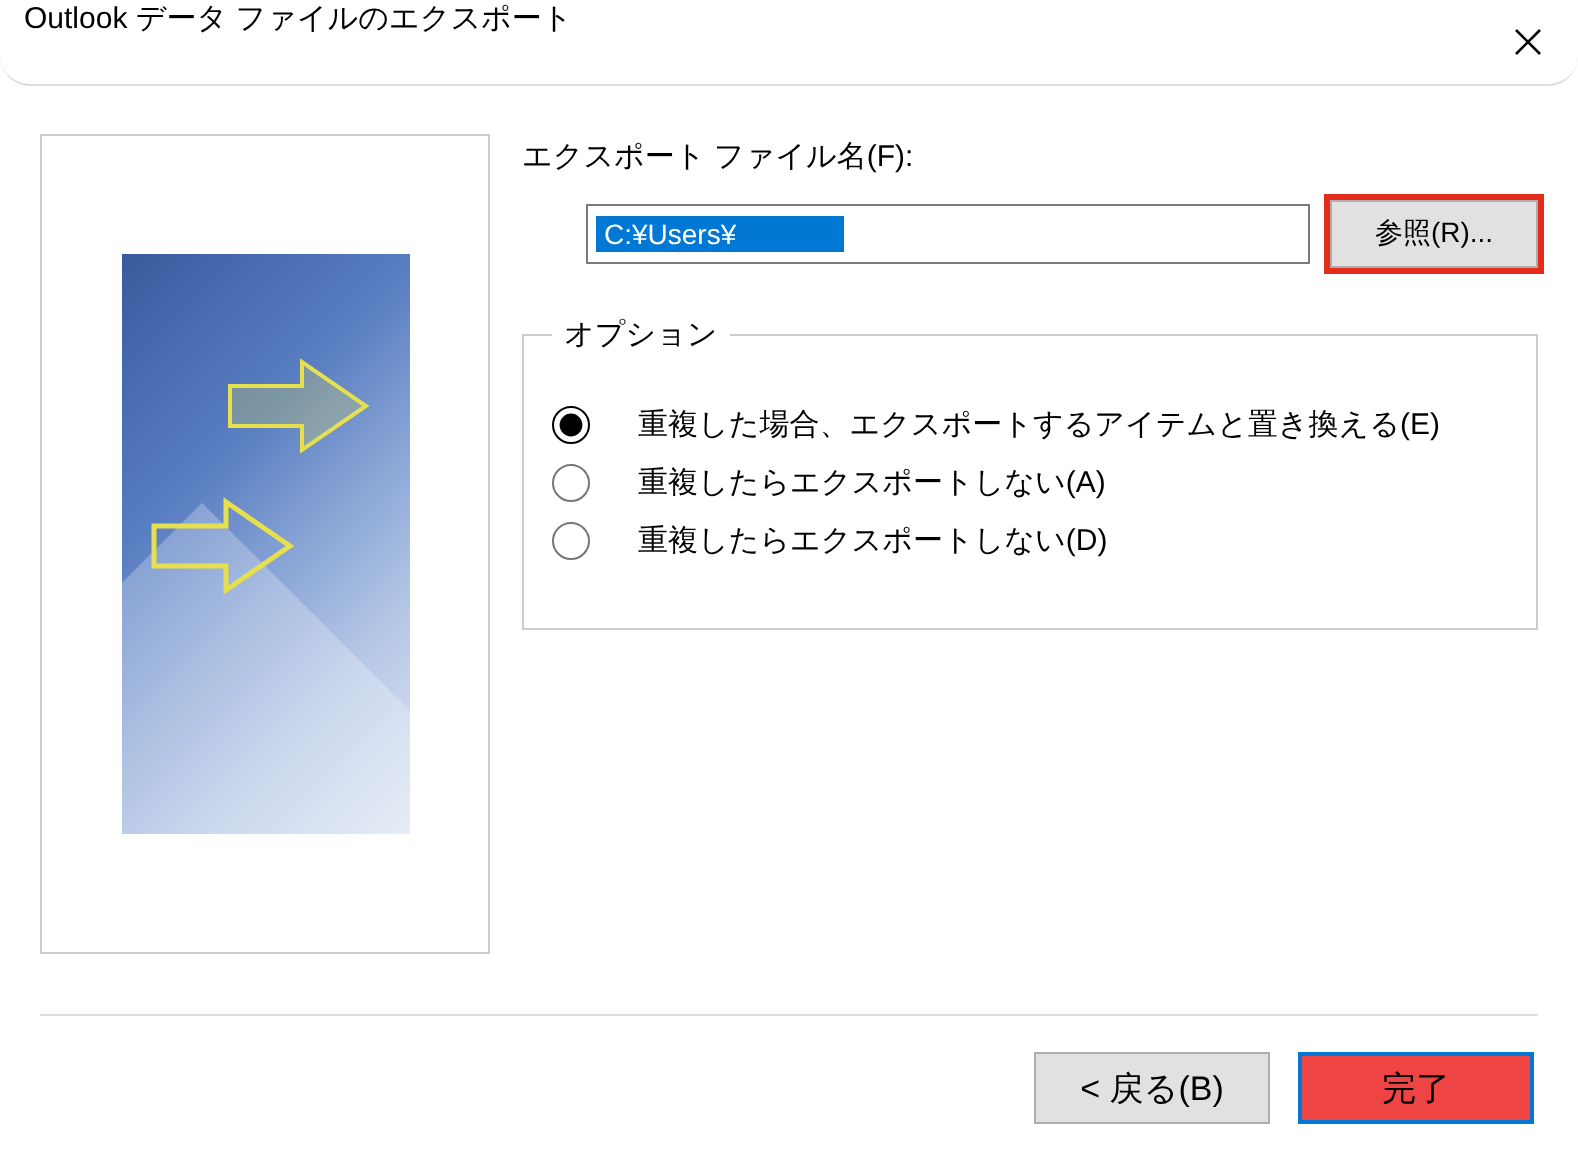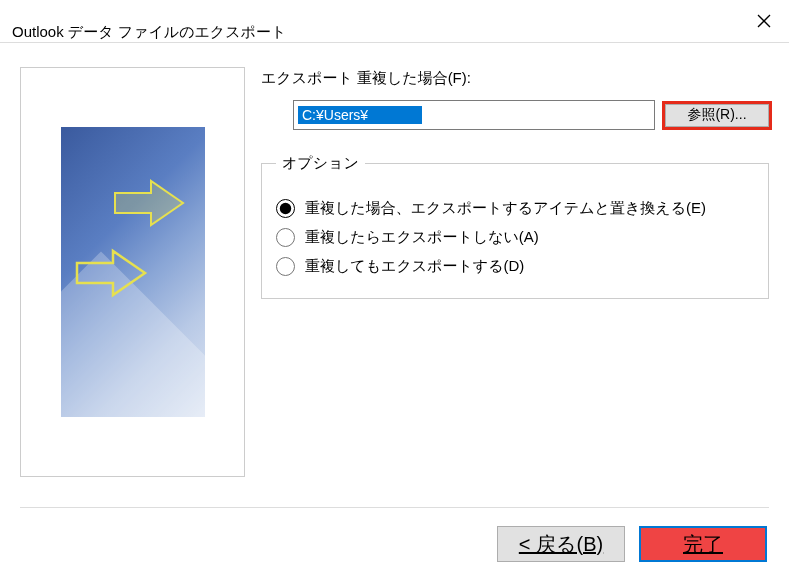--- a/index.html
+++ b/index.html
@@ -7,24 +7,25 @@
       font-family: "Yu Gothic UI", "Meiryo", sans-serif;
       font-size: 14px;
       background: #fff;
       width: 789px;
       height: 579px;
       overflow: hidden;
     }
     .titlebar {
       height: 43px;
       display: flex;
-      align-items: flex-end;
+      align-items: flex-start;
       justify-content: space-between;
       padding: 0 0 0 12px;
       border-bottom: 1px solid #ddd;
+      border-radius: 15px;
     }
     .titlebar-text { font-size: 15px; color: #000; }
     .close-btn {
       width: 50px; height: 42px;
       display: flex; align-items: center; justify-content: center;
       cursor: pointer;
     }
     .close-btn svg { width: 14px; height: 14px; }
 
     .content {
@@ -94,63 +95,62 @@
     }
     .file-input-redact {
       background: #0078d4;
       color: #0078d4;
       padding: 1px 0;
       font-size: 14px;
       width: 50px;
       display: inline-block;
     }
     .browse-btn {
-      width: 104px; height: 23px;
+      width: 104px; height: 34px;
       background: #e1e1e1;
       border: 1px solid #adadad;
       outline: 3px solid #e52b1a;
       font-size: 14px;
       cursor: pointer;
     }
     fieldset.options {
       border: 1px solid #ccc;
-      padding: 16px 14px 12px 14px;
+      padding: 16px 14px 24px 14px;
     }
     fieldset.options legend {
       padding: 0 6px;
       font-size: 15px;
     }
     .radio-row {
-      display: flex; align-items: flex-end; gap: 10px;
+      display: flex; align-items: flex-end; gap: 24px;
       margin: 10px 0;
     }
     .radio-row input[type=radio] {
       width: 19px; height: 19px;
       accent-color: #000;
     }
     .radio-row label { font-size: 15px; cursor: pointer; }
 
     .footer-sep {
       margin: 20px 20px 0 20px;
       border: none;
       border-top: 1px solid #ddd;
     }
     .footer {
       display: flex;
       justify-content: flex-end;
       gap: 14px;
       padding: 18px 22px 0 0;
     }
     .footer button {
-      width: 128px; height: 36px;
+      width: 118px; height: 36px;
       background: #e1e1e1;
       border: 1px solid #adadad;
-      font-size: 20px;
+      font-size: 17px;
       cursor: pointer;
-      text-decoration: underline;
     }
     .footer button.primary {
       background: #ef4444;
       border: 2px solid #0078d4;
     }
   </style>
 </head>
 <body>
 
 <div class="titlebar">
@@ -170,42 +170,42 @@
       <svg class="arrow1" viewBox="0 0 80 56">
         <path class="arrow-solid" d="M4 18 L40 18 L40 6 L72 28 L40 50 L40 38 L4 38 Z"></path>
       </svg>
       <svg class="arrow2" viewBox="0 0 80 56">
         <path class="arrow-outline" d="M4 18 L40 18 L40 6 L72 28 L40 50 L40 38 L4 38 Z"></path>
       </svg>
     </div>
   </div>
 
   <div class="main">
-    <div class="label-row">エクスポート 重複した場合(F):</div>
+    <div class="label-row">エクスポート ファイル名(F):</div>
     <div class="file-row">
       <div class="file-input-wrap">
         <span class="file-input-text">C:¥Users¥</span>
           <span class="file-input-redact">&nbsp;</span>
       </div>
       <button class="browse-btn">参照(R)...</button>
     </div>
 
     <fieldset class="options">
       <legend>オプション</legend>
       <div class="radio-row">
         <input type="radio" name="dup" id="r0" checked="" style="">
         <label for="r0">重複した場合、エクスポートするアイテムと置き換える(E)</label>
       </div>
       <div class="radio-row">
         <input type="radio" name="dup" id="r1" style="">
         <label for="r1">重複したらエクスポートしない(A)</label>
       </div>
       <div class="radio-row">
         <input type="radio" name="dup" id="r2" style="">
-        <label for="r2">重複してもエクスポートする(D)</label>
+        <label for="r2">重複したらエクスポートしない(D)</label>
       </div>
     </fieldset>
   </div>
 </div>
 
 <hr class="footer-sep">
 
 <div class="footer">
   <button>&lt; 戻る(B)</button>
   <button class="primary">完了</button>

